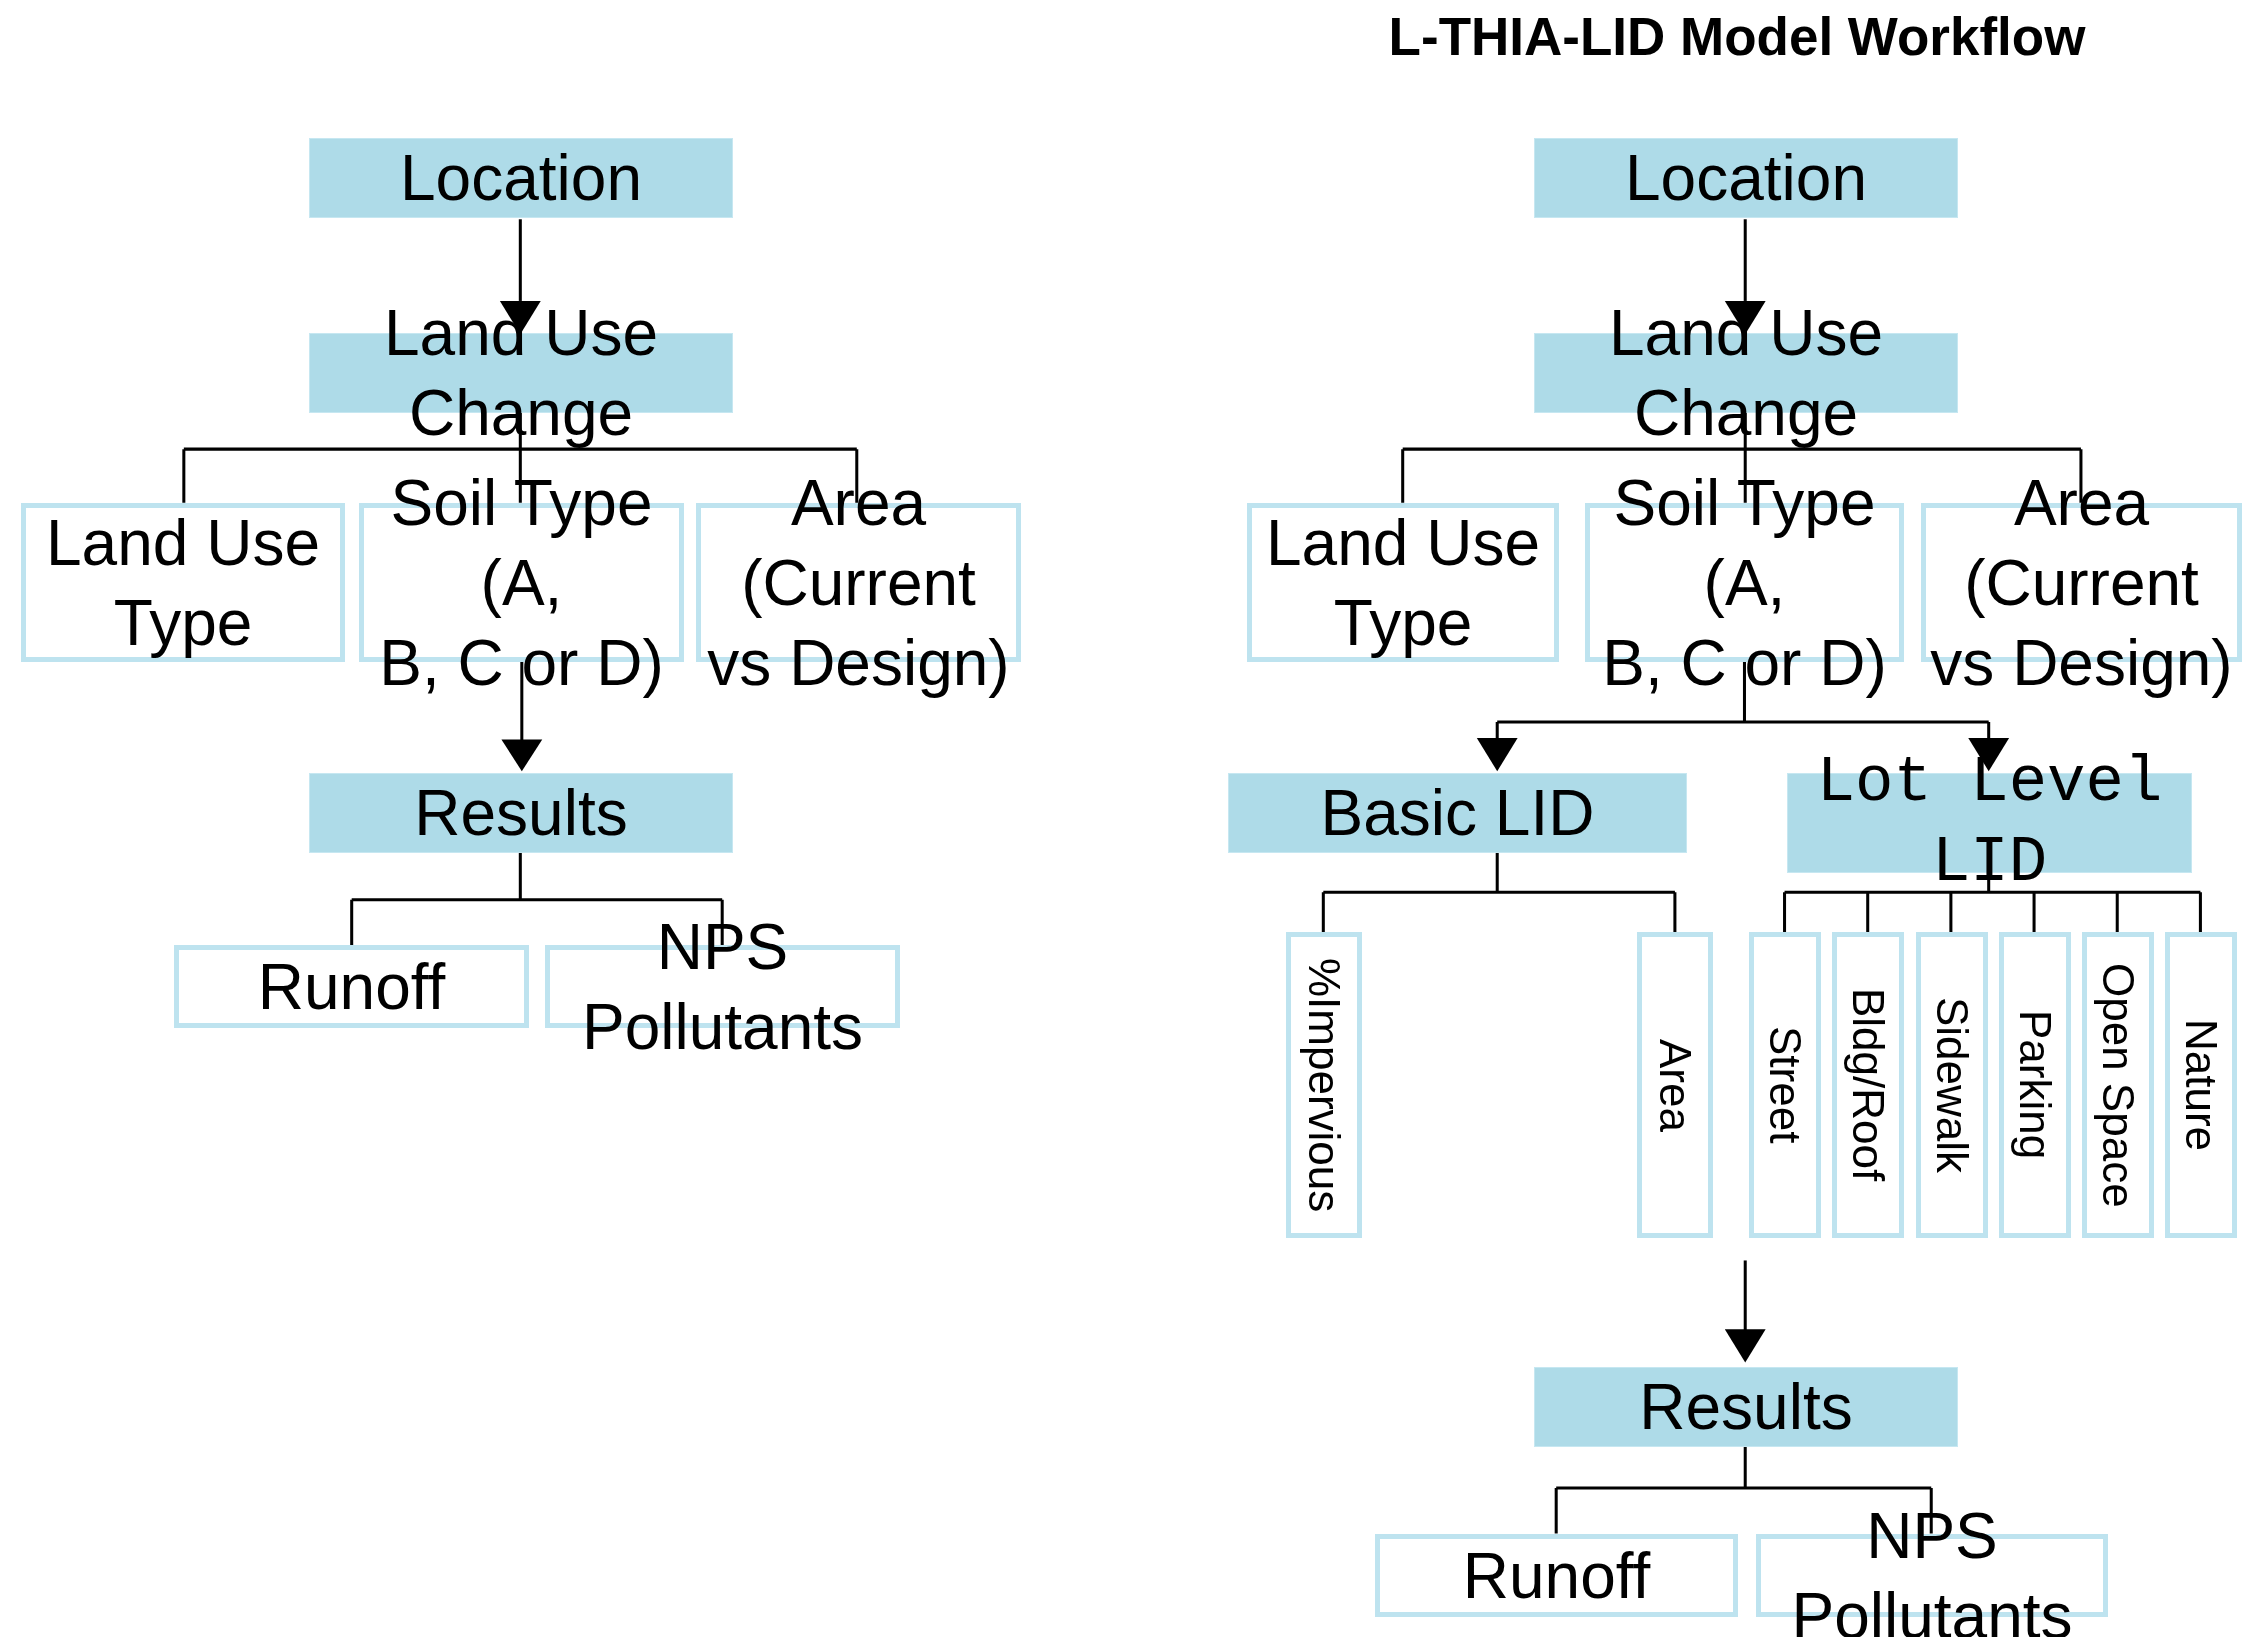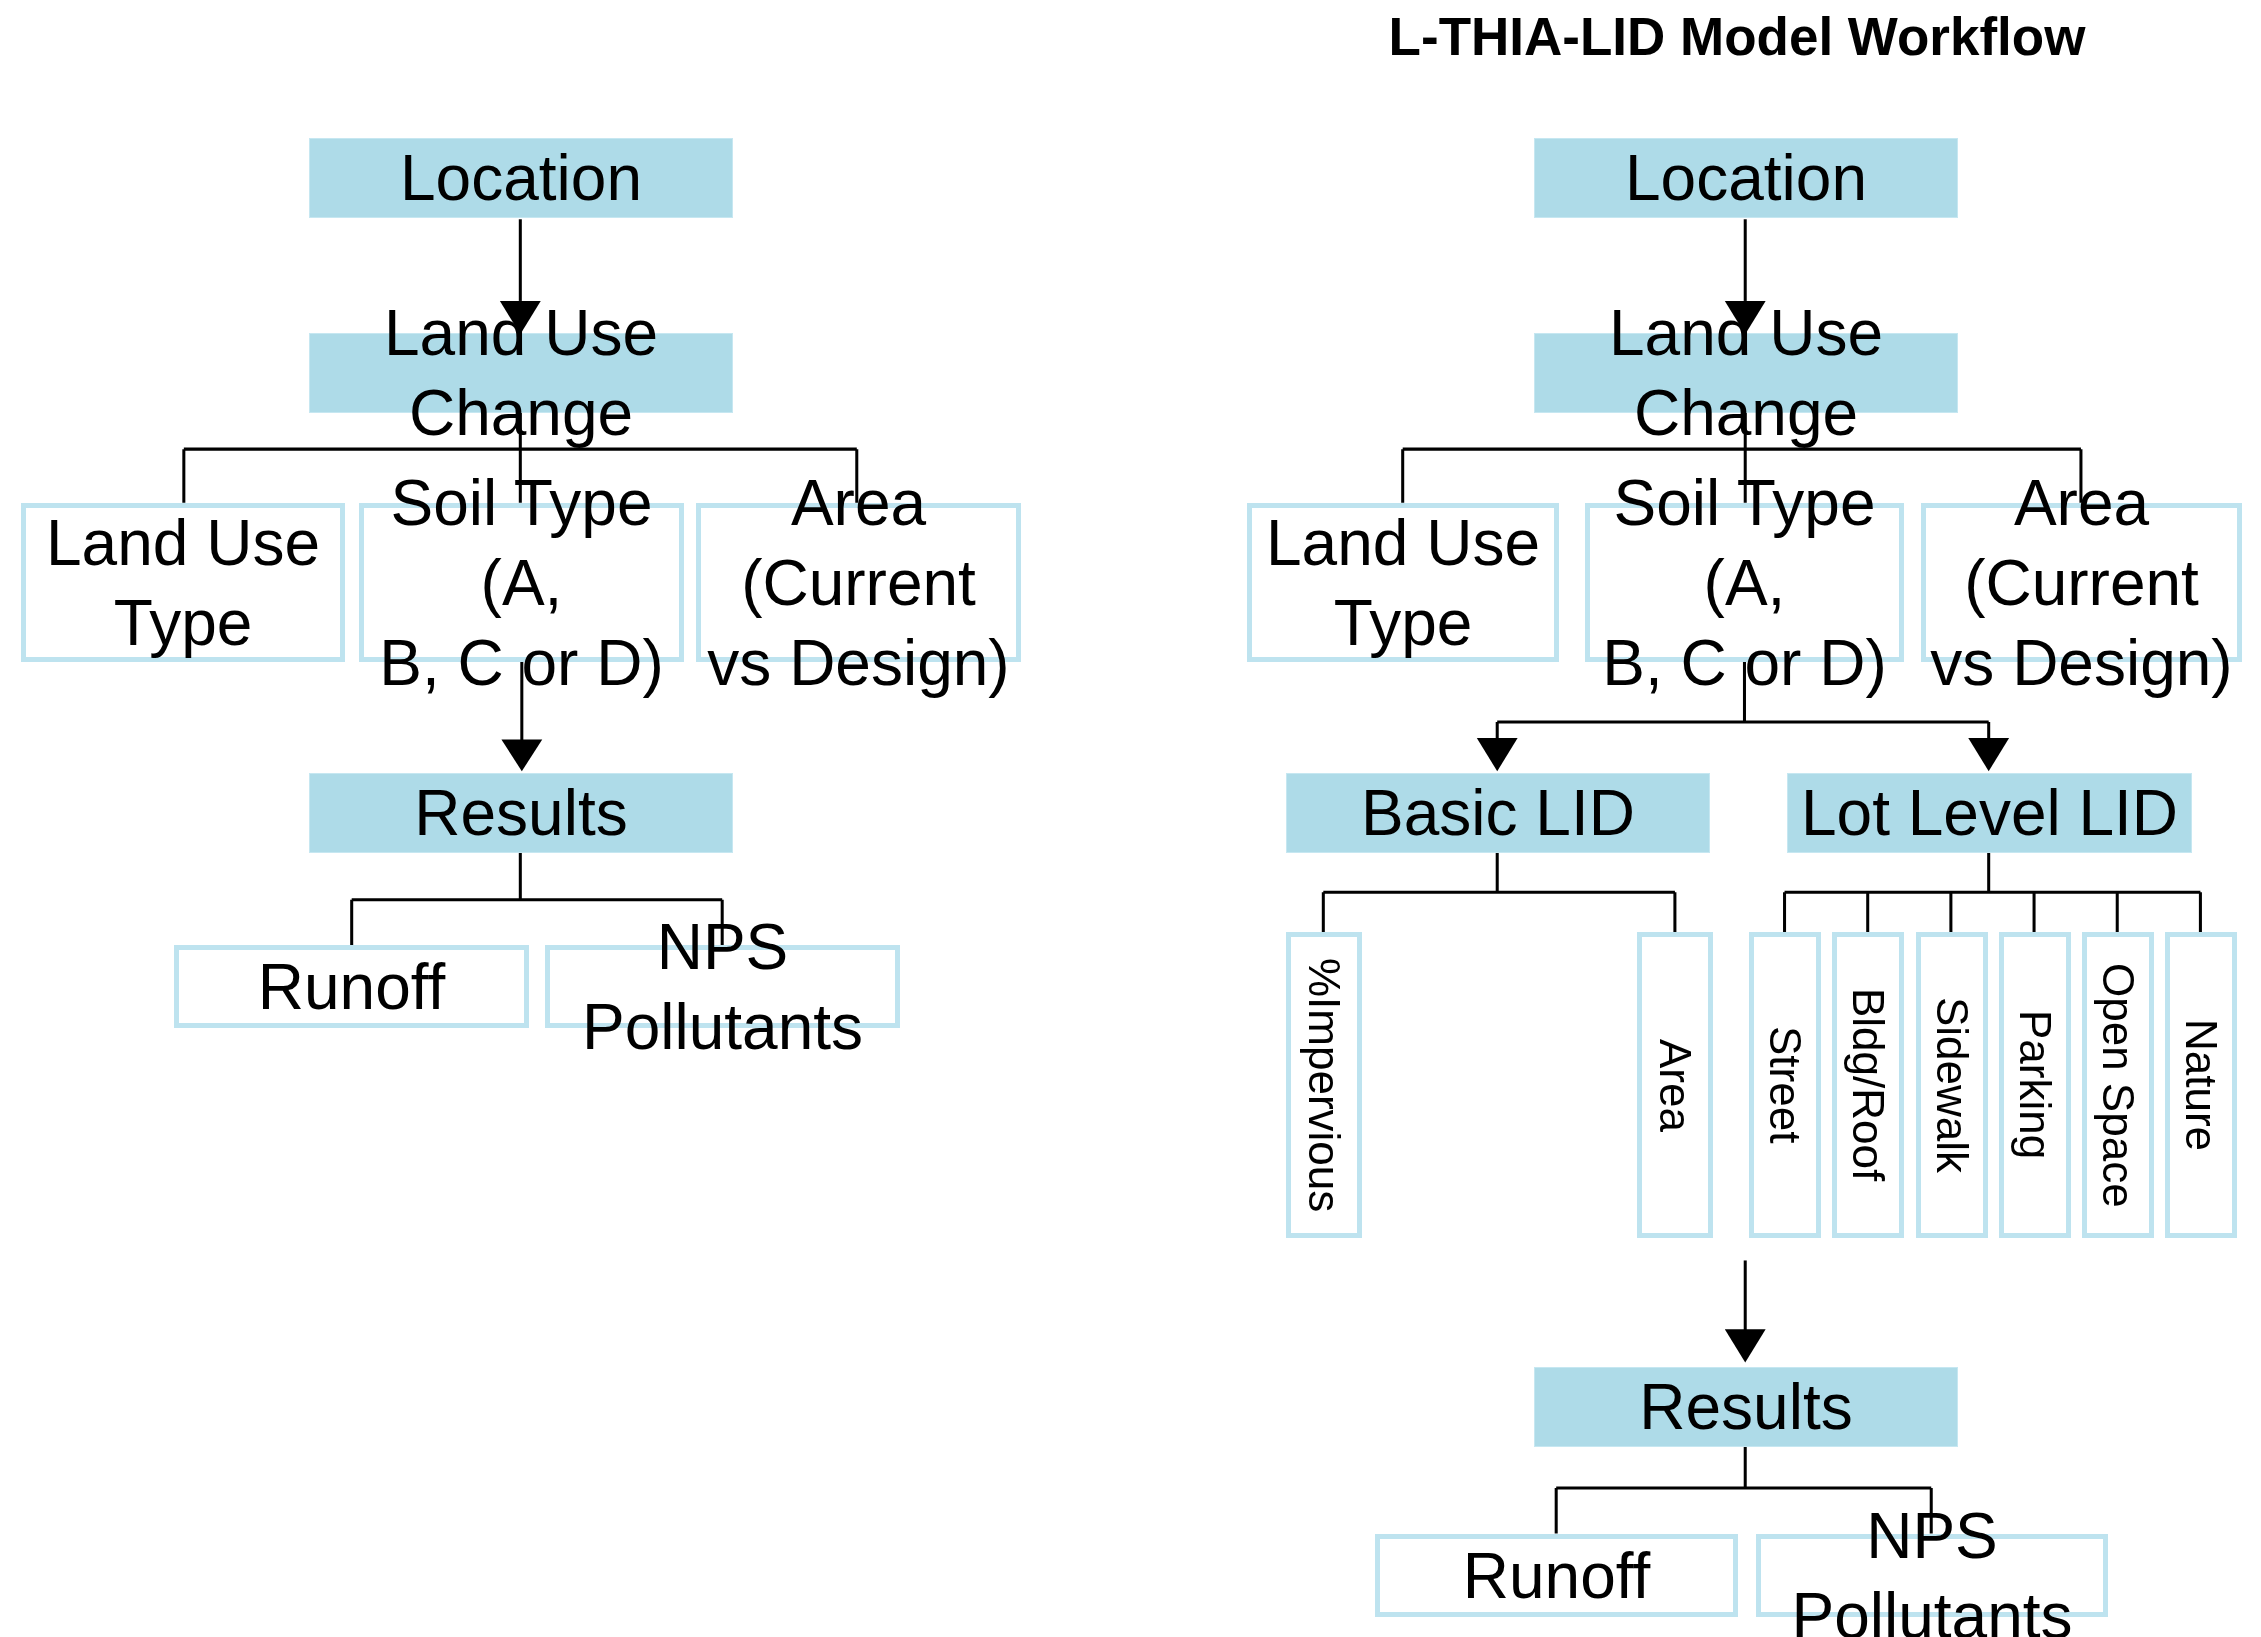--- a/index.html
+++ b/index.html
@@ -105,22 +105,22 @@
 
   <div class="box fill" style="left:1534px;top:333px;width:424px;height:80px;">Land Use Change</div>
 
   <div class="box outline" style="left:1247px;top:503px;width:312px;height:159px;">Land Use
 Type</div>
   <div class="box outline" style="left:1585px;top:503px;width:319px;height:159px;">Soil Type (A,
 B, C or D)</div>
   <div class="box outline" style="left:1921px;top:503px;width:321px;height:159px;">Area (Current
 vs Design)</div>
 
-  <div class="box fill" style="left:1286px;top:773px;width:424px;height:80px;">Basic LID</div>
-  <div class="box fill" style="left:1787px;top:773px;width:405px;height:80px;">Lot Level LID</div>
+  <div class="box fill" style="left:1228px;top:773px;width:459px;height:80px;">Basic LID</div>
+  <div class="box fill" style="left:1787px;top:773px;width:405px;height:100px;font-family:Liberation Mono, monospace;">Lot Level LID</div>
 
   <div class="vbox" style="left:1286px;top:932px;width:76px;height:306px;">%Impervious</div>
   <div class="vbox" style="left:1637px;top:932px;width:76px;height:306px;">Area</div>
 
   <div class="vbox" style="left:1749px;top:932px;width:72px;height:306px;">Street</div>
   <div class="vbox" style="left:1832px;top:932px;width:72px;height:306px;">Bldg/Roof</div>
   <div class="vbox" style="left:1916px;top:932px;width:72px;height:306px;">Sidewalk</div>
   <div class="vbox" style="left:1999px;top:932px;width:72px;height:306px;">Parking</div>
   <div class="vbox" style="left:2082px;top:932px;width:72px;height:306px;">Open Space</div>
   <div class="vbox" style="left:2165px;top:932px;width:72px;height:306px;">Nature</div>

